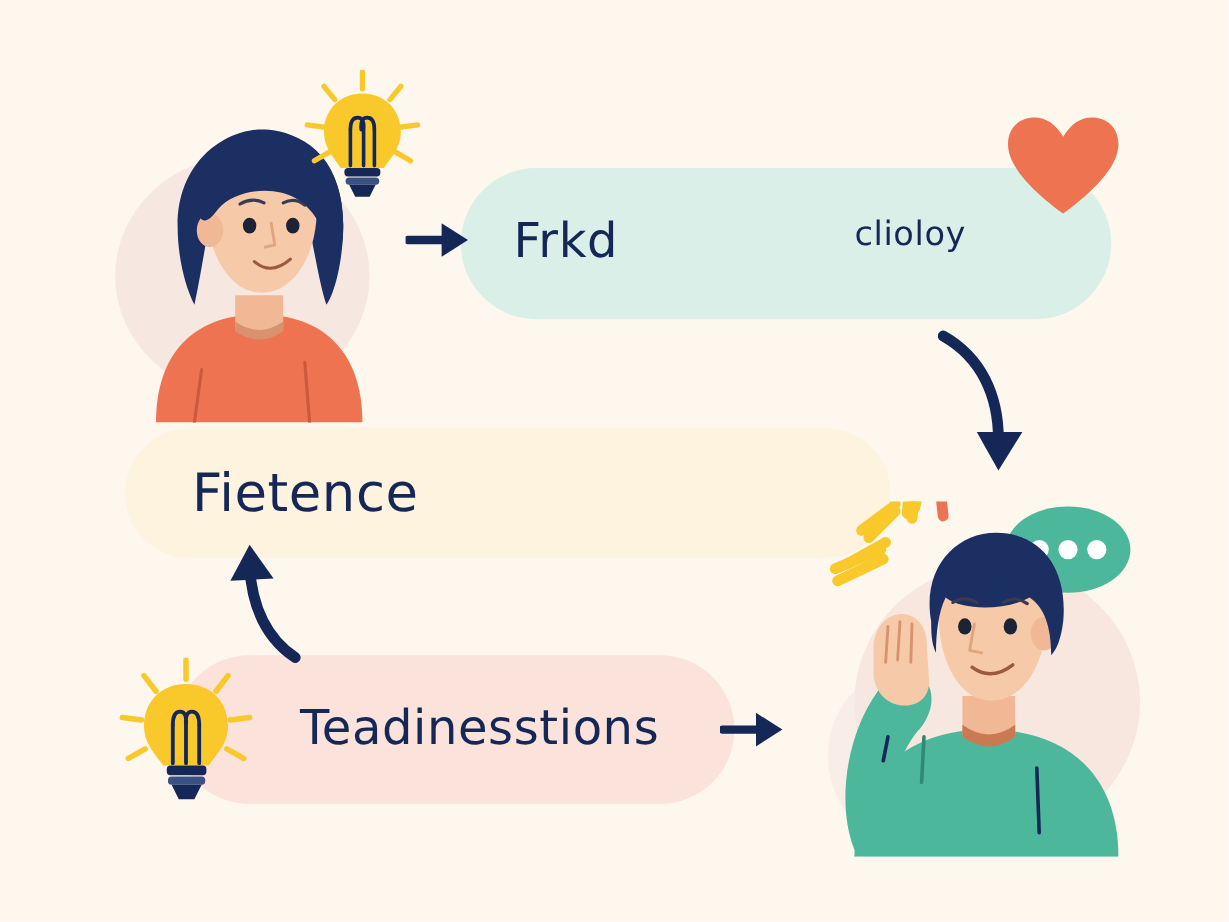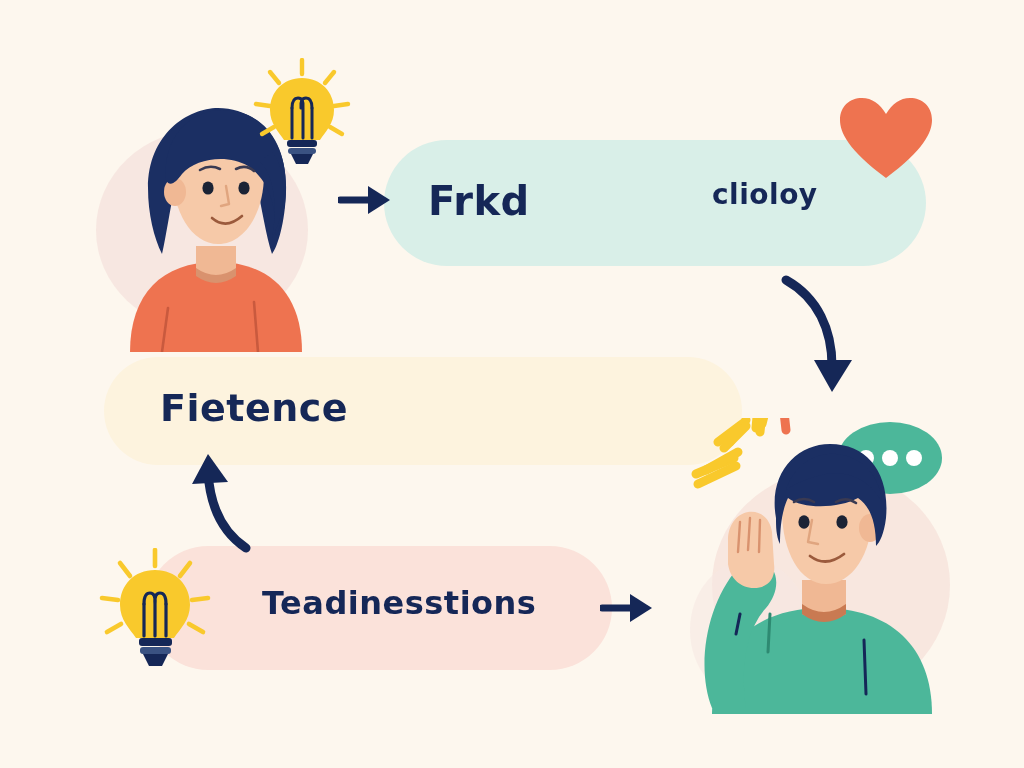--- a/index.html
+++ b/index.html
@@ -38,28 +38,28 @@
   }
   #pill-pink {
     left: 146px; top: 546px; width: 466px; height: 124px;
     background: #FBE2DA;
   }
 
   .pill-label {
     position: absolute;
     color: #152757;
     font-family: "DejaVu Sans", sans-serif;
-    font-weight: 700;
+    font-weight: 400;
     letter-spacing: 0.5px;
     white-space: nowrap;
   }
   #label-frkd     { left: 428px; top: 178px;  font-size: 40px; }
   #label-clioloy  { left: 712px; top: 178px;  font-size: 28px; }
-  #label-fietence { left: 160px; top: 386px;  font-size: 38px; }
-  #label-teadin   { left: 262px; top: 584px;  font-size: 32px; }
+  #label-fietence { left: 160px; top: 386px;  font-size: 44px; }
+  #label-teadin   { left: 250px; top: 584px;  font-size: 40px; }
 
   
   .blob { position: absolute; border-radius: 50%; }
   #blob-woman {
     left: 96px; top: 130px; width: 212px; height: 200px;
     background: #F6E4DE; opacity: .85;
   }
   #blob-man {
     left: 712px; top: 470px; width: 238px; height: 230px;
     background: #F6E2DB; opacity: .8;

